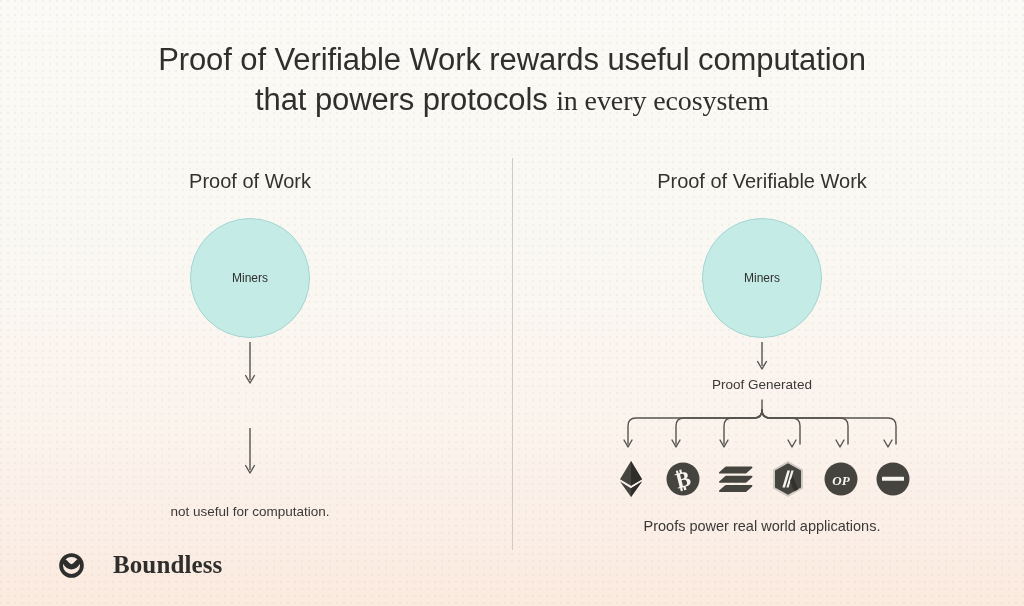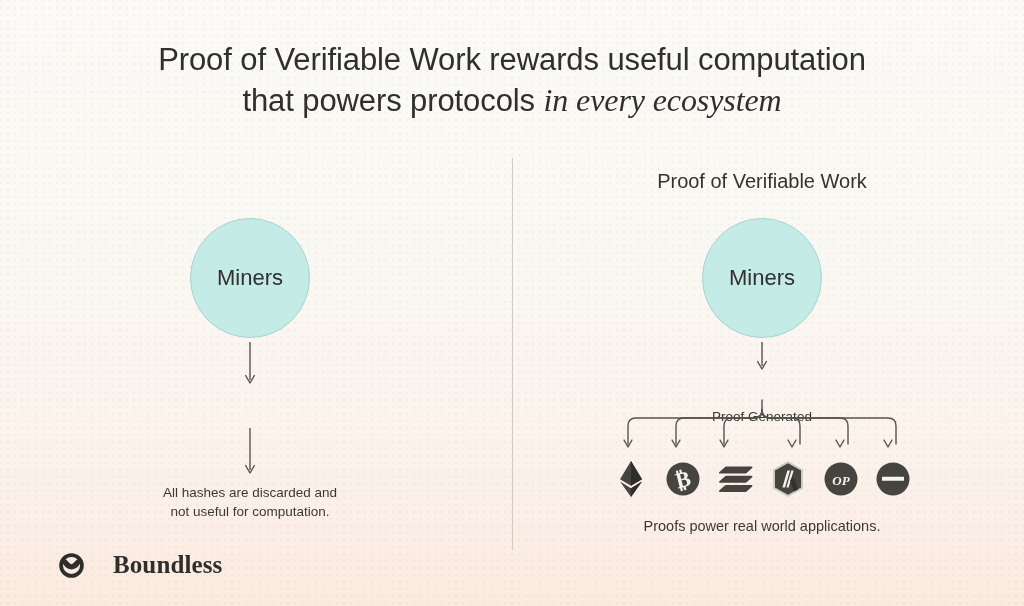--- a/index.html
+++ b/index.html
@@ -48,22 +48,21 @@
     width: 1024px;
     text-align: center;
     color: #2f2f2d;
     font-size: 31px;
     line-height: 40px;
     letter-spacing: -0.1px;
   }
   .title-line { display: block; }
   .title-em {
     font-family: "Liberation Serif", serif;
-    font-style: italic;
-    font-size: 32px;
+    font-size: 28px;
   }
 
   
   .divider {
     position: absolute;
     left: 512px;
     top: 158px;
     width: 1px;
     height: 392px;
     background: #cfcbc2;
@@ -98,21 +97,21 @@
     height: 120px;
     border-radius: 50%;
     background: #c5ebe7;
     border: 1px solid #a3d6d1;
     display: flex;
     align-items: center;
     justify-content: center;
     box-sizing: border-box;
   }
   .miners-label {
-    font-size: 22px;
+    font-size: 12px;
     color: #2f2f2d;
   }
 
   
   .v-arrow {
     position: absolute;
     left: 50%;
     transform: translateX(-50%);
     width: 12px;
   }
@@ -127,21 +126,21 @@
   .flow-text.small { font-size: 13.5px; line-height: 19px; }
 
   
   .l-arrow1  { top: 182px; }
   .l-label1  { top: 239px; }
   .l-arrow2  { top: 268px; }
   .l-label2  { top: 323px; }
 
   
   .r-arrow1  { top: 182px; }
-  .r-label1  { top: 215px; margin-top: 32px; }
+  .r-label1  { top: 215px; }
 
   .branch {
     position: absolute;
     top: 240px;
     left: 50%;
     transform: translateX(-50%);
     width: 300px;
     height: 72px;
   }
   .branch svg { display: block; overflow: visible; }
@@ -192,20 +191,21 @@
 
   <div class="title-block">
     <span class="title-line">Proof of Verifiable Work rewards useful computation</span>
     <span class="title-line"><span>that powers protocols </span><span class="title-em">in every ecosystem</span></span>
   </div>
 
   <div class="divider"></div>
 
   <div class="panel panel-left">
 
+    <div class="panel-heading">Proof of Work</div>
 
     <div class="miners-circle">
       <span class="miners-label">Miners</span>
     </div>
 
     <div class="v-arrow l-arrow1">
       <svg width="12" height="46" viewBox="0 0 12 46">
         <line x1="6" y1="0" x2="6" y2="38" stroke="#55534e" stroke-width="1.4"></line>
         <path d="M1.6 33.5 L6 41 L10.4 33.5" fill="none" stroke="#55534e" stroke-width="1.4" stroke-linecap="round" stroke-linejoin="round"></path>
       </svg>
@@ -213,21 +213,21 @@
 
 
     <div class="v-arrow l-arrow2">
       <svg width="12" height="50" viewBox="0 0 12 50">
         <line x1="6" y1="0" x2="6" y2="42" stroke="#55534e" stroke-width="1.4"></line>
         <path d="M1.6 37.5 L6 45 L10.4 37.5" fill="none" stroke="#55534e" stroke-width="1.4" stroke-linecap="round" stroke-linejoin="round"></path>
       </svg>
     </div>
 
     <div class="flow-text small l-label2">
-      <span>All hashes are discarded and</span><br>
+      <br>
       <span>not useful for computation.</span>
     </div>
   </div>
 
   <div class="panel panel-right">
 
     <div class="panel-heading">Proof of Verifiable Work</div>
 
     <div class="miners-circle">
       <span class="miners-label">Miners</span>

